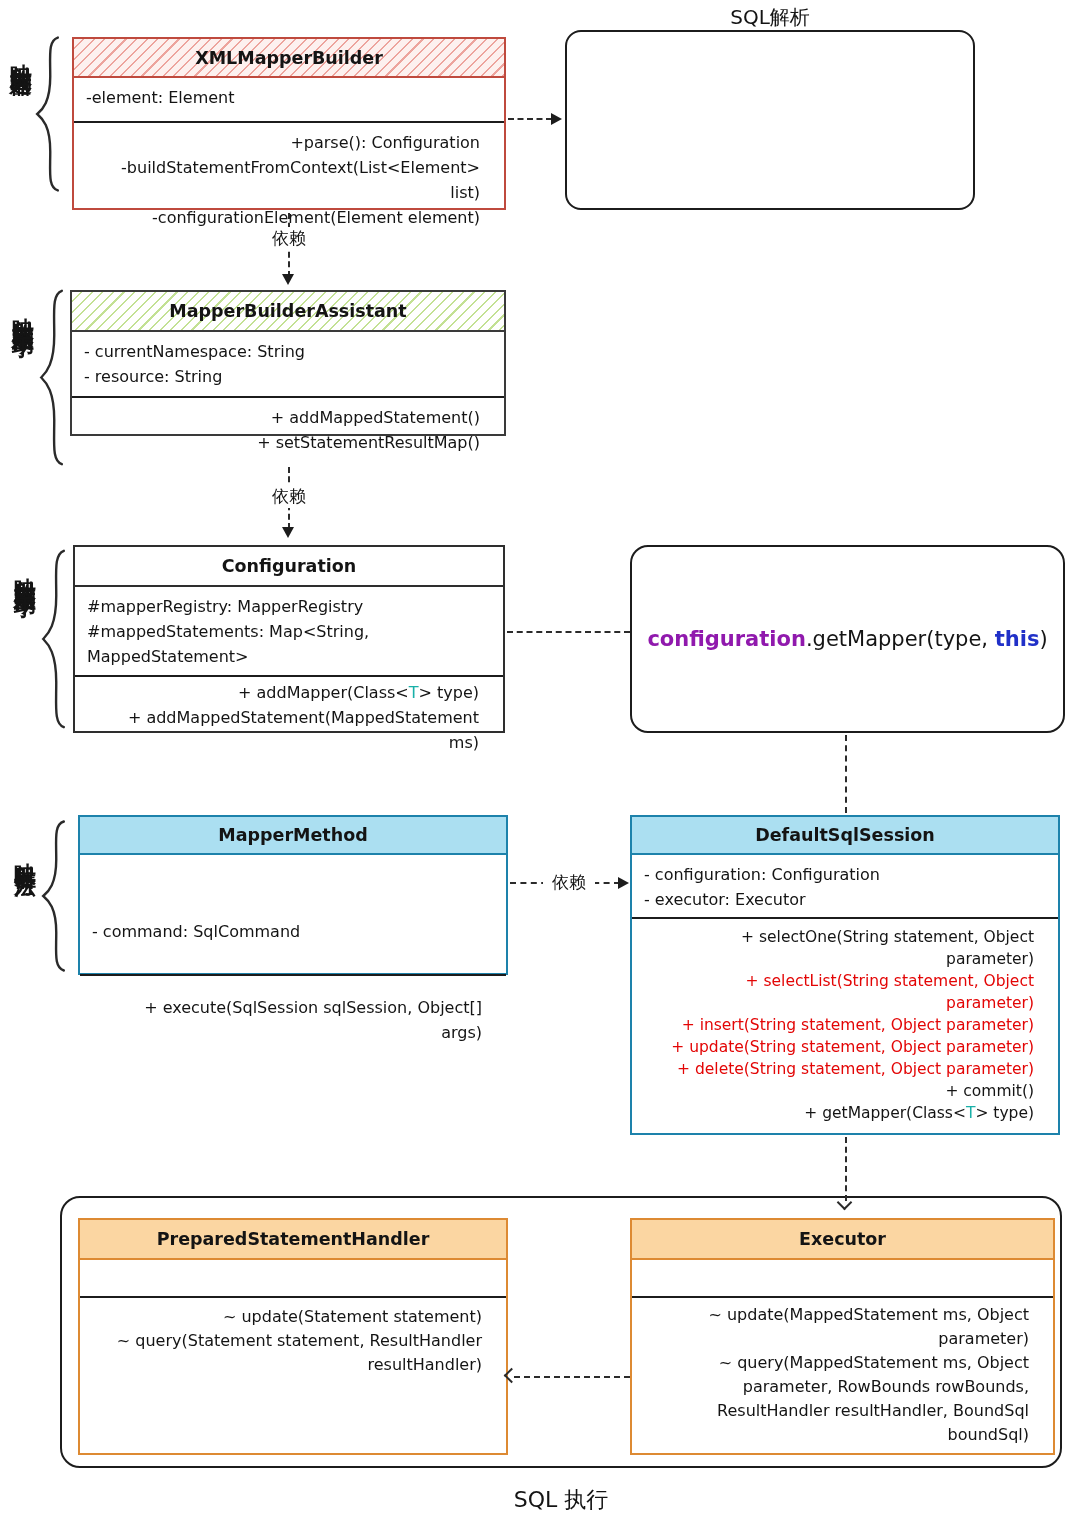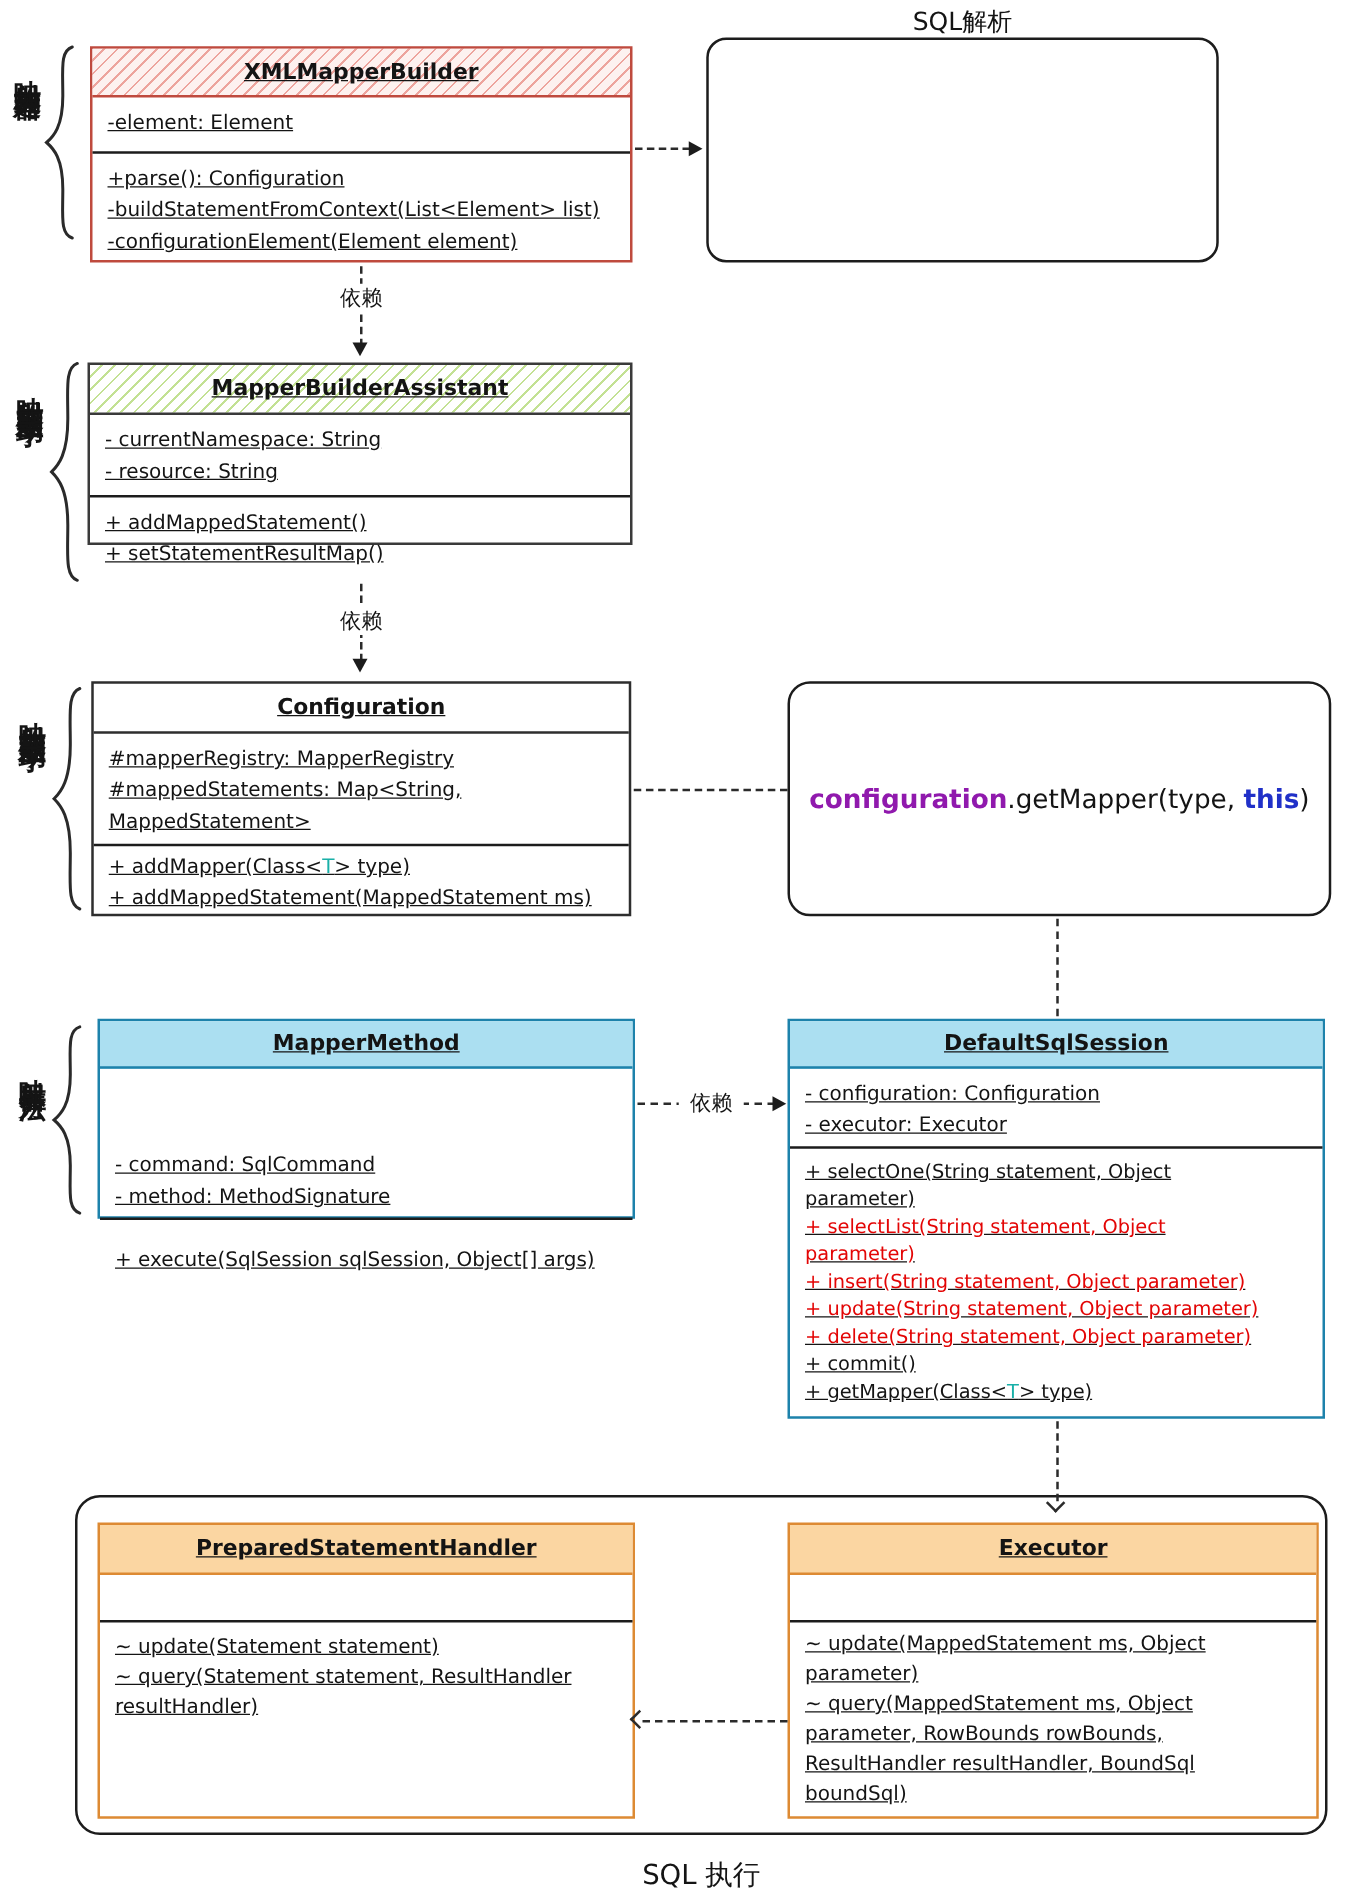--- a/index.html
+++ b/index.html
@@ -1,25 +1,25 @@
 <!DOCTYPE html>
 <html><head>
 <meta charset="utf-8">
 <style>
   * { box-sizing: border-box; margin: 0; padding: 0; }
   html,body { background:#ffffff; }
   body { font-family:"DejaVu Sans", sans-serif; color:#141414; }
   .canvas { position:relative; width:1083px; height:1523px; background:#fff; overflow:hidden; }
 
   
-  .cls { position:absolute; display:flex; flex-direction:column; background:#fff; border:2px solid #2e2e2e; z-index:2;text-decoration:underline; }
+  .cls { position:absolute; display:flex; flex-direction:column; background:#fff; border:2px solid #2e2e2e; z-index:2; }
   .cls-header { flex:0 0 auto; display:flex; align-items:center; justify-content:center;
                 font-weight:bold; font-size:17.5px; border-bottom:2px solid #2e2e2e; }
   .cls-fields { flex:0 0 auto; border-bottom:2px solid #1c1c1c; padding:7px 12px; }
-  .cls-methods { flex:1 1 auto; padding:7px 12px; }
+  .cls-methods { flex:1 1 auto; padding:7px 24px;text-align:right; }
   .line { font-size:16px; line-height:25px; white-space:pre-line; }
 
   .red-cls { border-color:#bf4a3e; }
   .red-cls .cls-header { height:39px; border-bottom-color:#bf4a3e;
       background:repeating-linear-gradient(135deg,#fdf1ef 0px,#fdf1ef 6px,#eda49d 6px,#eda49d 7.5px); }
 
   .green-cls { border-color:#3a3a3a; }
   .green-cls .cls-header { height:40px; border-bottom-color:#3a3a3a;
       background:repeating-linear-gradient(135deg,#ffffff 0px,#ffffff 6px,#c3e194 6px,#c3e194 7.5px); }
 
@@ -153,21 +153,20 @@
 
   <span class="vtext" style="left:10px; top:845px;">映射器方法</span>
   <svg class="brace" style="left:40px; top:820px; height:152px;" viewBox="0 0 24 100" preserveAspectRatio="none">
     <path d="M22,1 C13,3 15,12 15,26 C15,42 8,47 3,50 C8,53 15,58 15,74 C15,88 13,97 22,99"></path>
   </svg>
 
   <div class="cls blue-cls" style="left:78px; top:815px; width:430px; height:160px;gap:12px;">
     <div class="cls-header">MapperMethod</div>
     <div class="cls-fields" style="height:64px;margin-top:45px;">
       <div class="line">- command: SqlCommand</div>
-      <div class="line">- method: MethodSignature</div>
     </div>
     <div class="cls-methods">
       <div class="line">+ execute(SqlSession sqlSession, Object[] args)</div>
     </div>
   </div>
 
   <div class="dash-h" style="left:510px; top:882px; width:110px;"></div>
   <div class="arr-right" style="left:618px; top:877px;"></div>
   <div class="dep-label" style="left:543px; top:871px; width:52px;">依赖</div>
 

